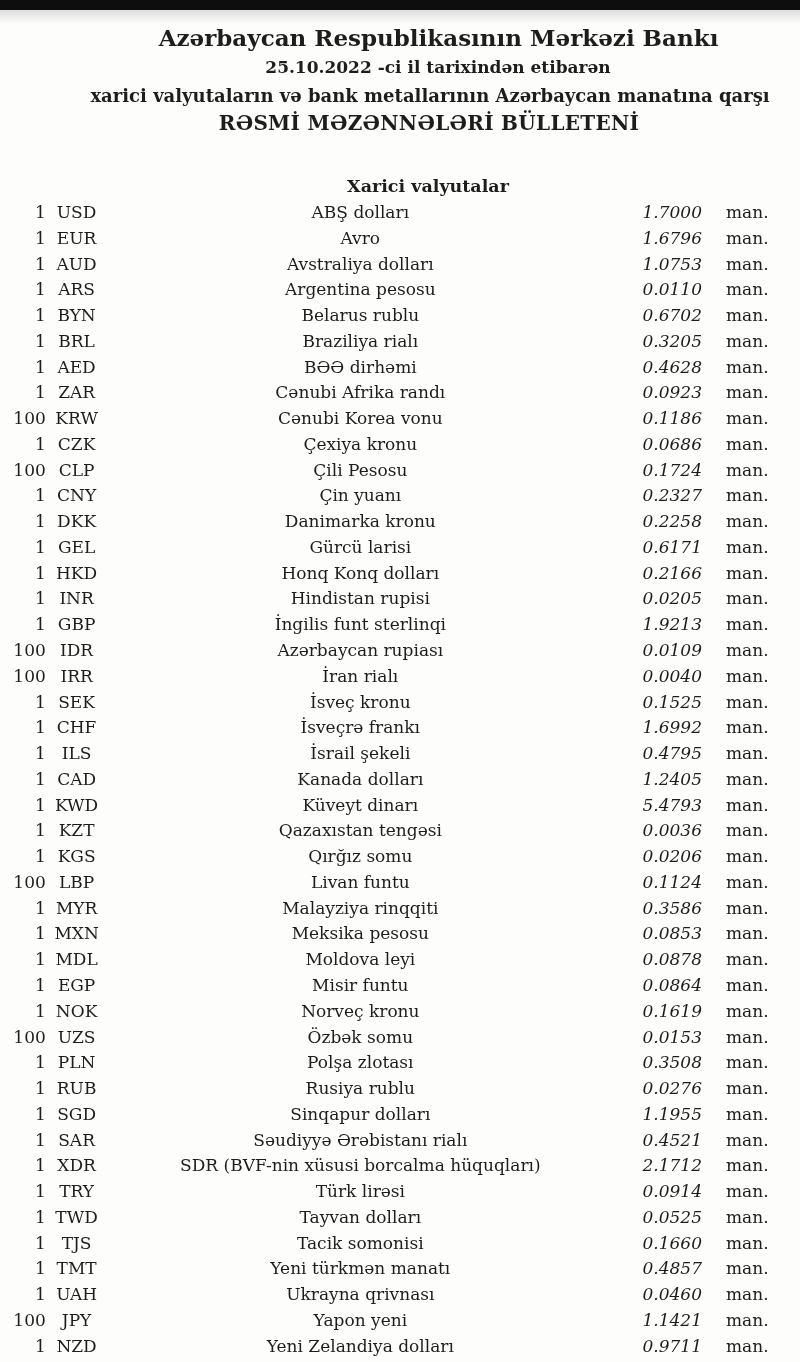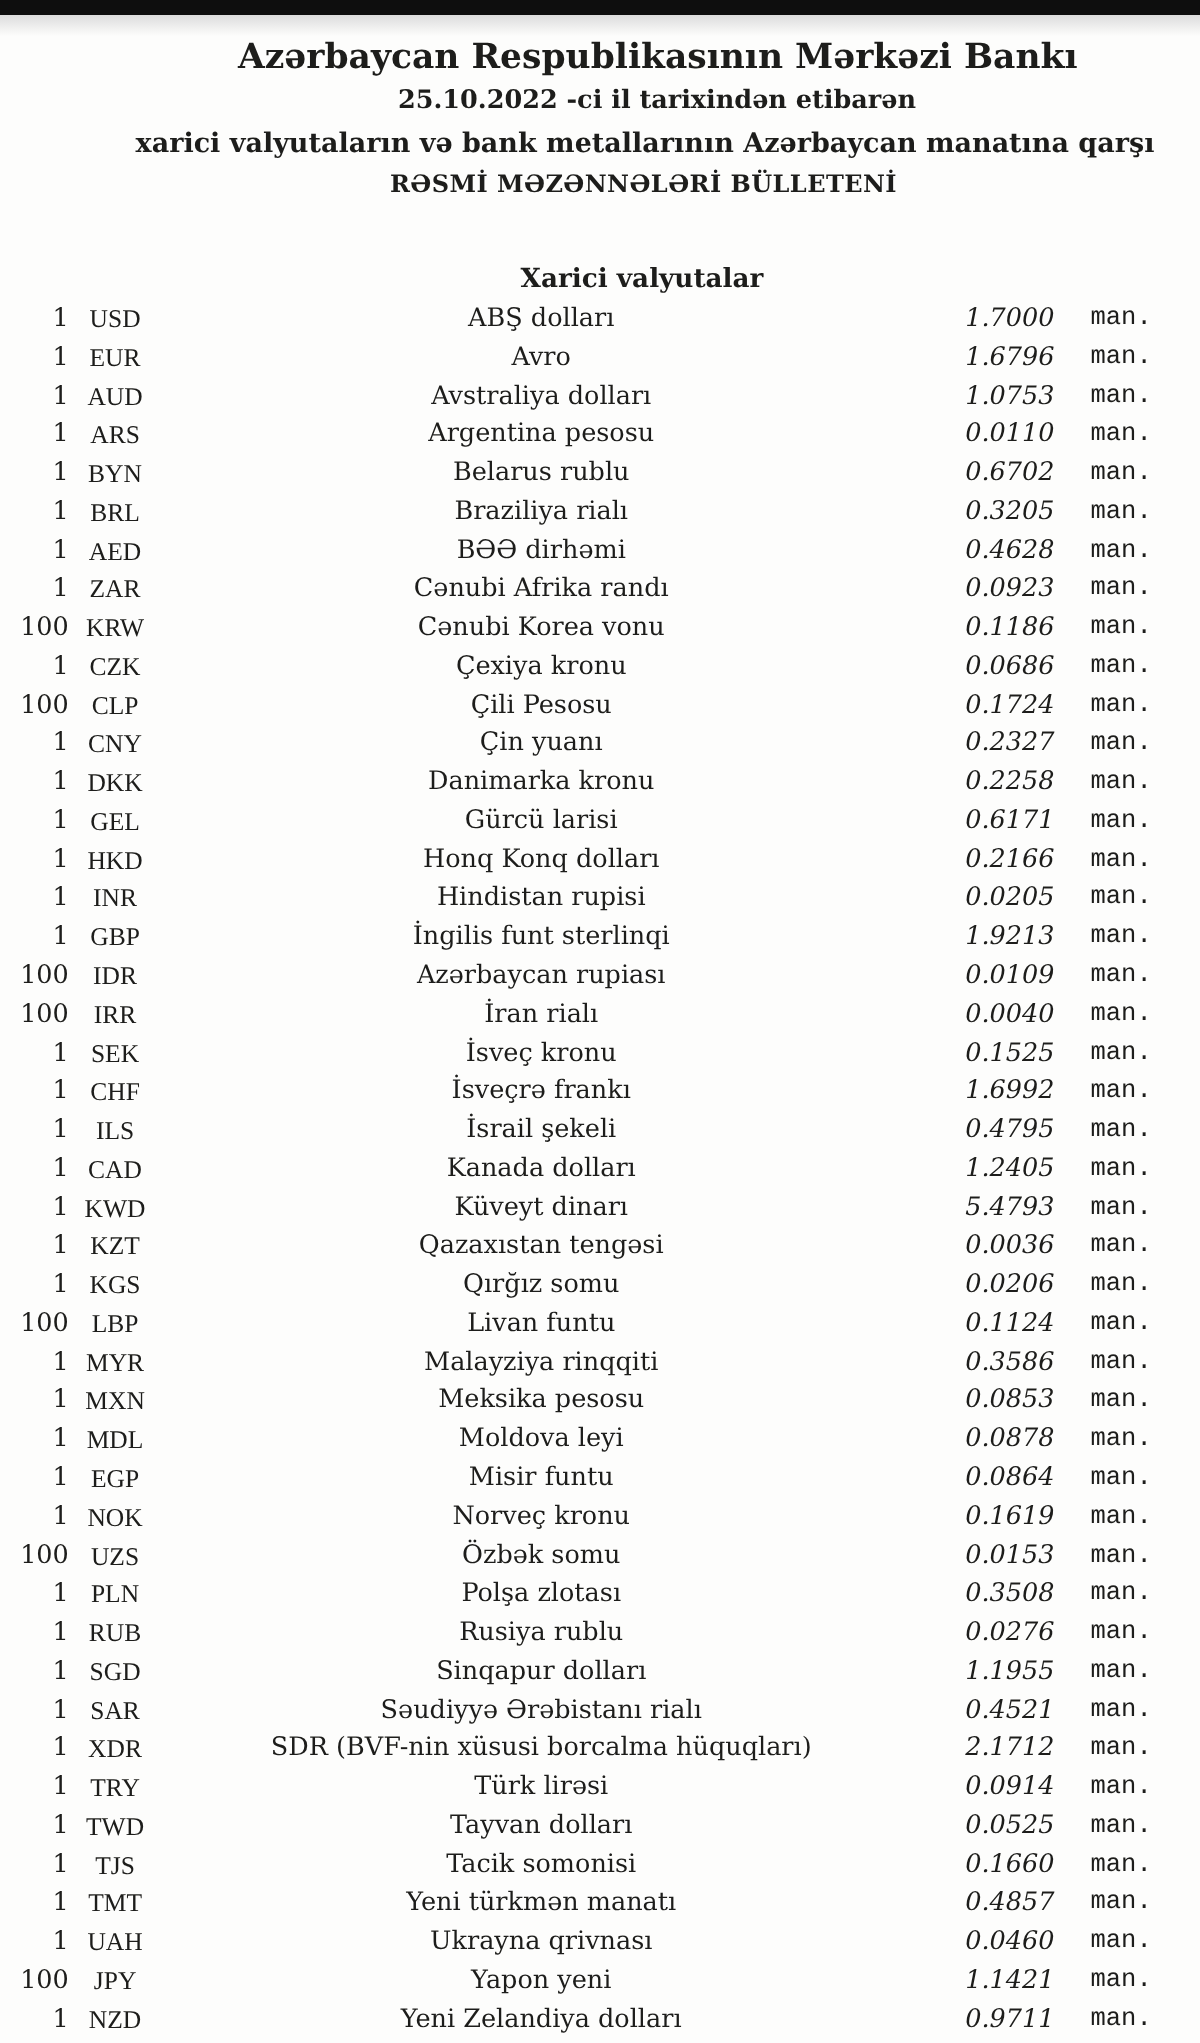--- a/index.html
+++ b/index.html
@@ -27,38 +27,38 @@
     margin-bottom: -14px;
   }
   .hdr {
     text-align: center;
     font-weight: bold;
     white-space: nowrap;
   }
   .bank-title   { padding-left: 77px;  margin-top: 15px; font-size: 23px;   line-height: 25px; }
   .date-line    { padding-left: 76px; margin-top: 6px;  font-size: 17px;   line-height: 22px; }
   .subtitle-1   { padding-left: 60px;  margin-top: 6px;  font-size: 18px;   line-height: 24px; }
-  .subtitle-2   { padding-left: 58px;  margin-top: 2px;  font-size: 16px;   line-height: 26px; letter-spacing: 0.3px; }
+  .subtitle-2   { padding-left: 58px;  margin-top: 2px;  font-size: 20px;   line-height: 26px; letter-spacing: 0.3px; }
   .section-title{ padding-left: 56px;  margin-top: 38px; font-size: 17.5px; line-height: 24px; text-align: center; }
   .rates-table {
     margin-top: 2px;
   }
   .row {
     display: flex;
     height: 25.78px;
     line-height: 25.78px;
     padding-right: 32px;
     font-size: 17px;
   }
   .cell-qty  { width: 47px;  text-align: right; }
-  .cell-code { width: 57px;  margin-left: 3px; text-align: center; font-family: Liberation Serif, serif; }
+  .cell-code { width: 57px;  margin-left: 3px; text-align: center; }
   .cell-name { width: 521px; padding-left: 2px; text-align: center;
                white-space: nowrap; overflow: hidden; }
   .cell-rate { width: 90px;  text-align: right; font-weight: normal; font-style: italic; }
-  .cell-unit { width: 42px;  margin-left: 24px; text-align: left; font-family: Liberation Mono, monospace; }
+  .cell-unit { width: 42px;  margin-left: 24px; text-align: left; }
 </style>
 </head>
 <body>
 
 <div class="page">
 
   <div class="top-bar"></div>
   <div class="top-shade"></div>
 
   <div class="hdr bank-title">Azərbaycan Respublikasının Mərkəzi Bankı</div>

